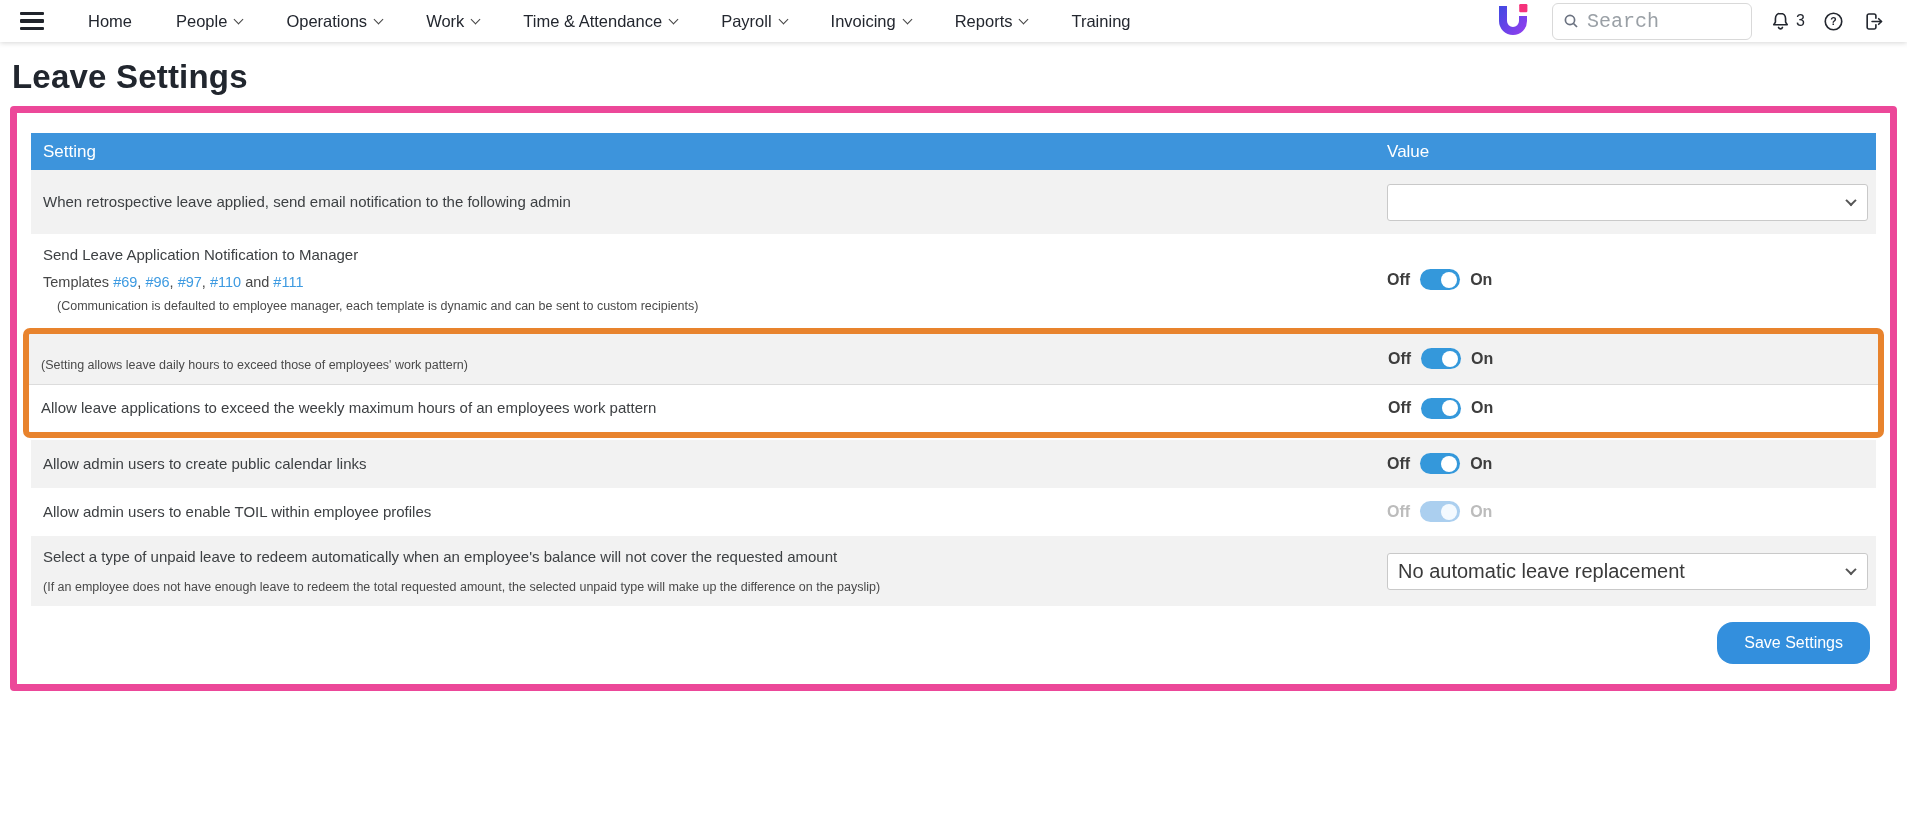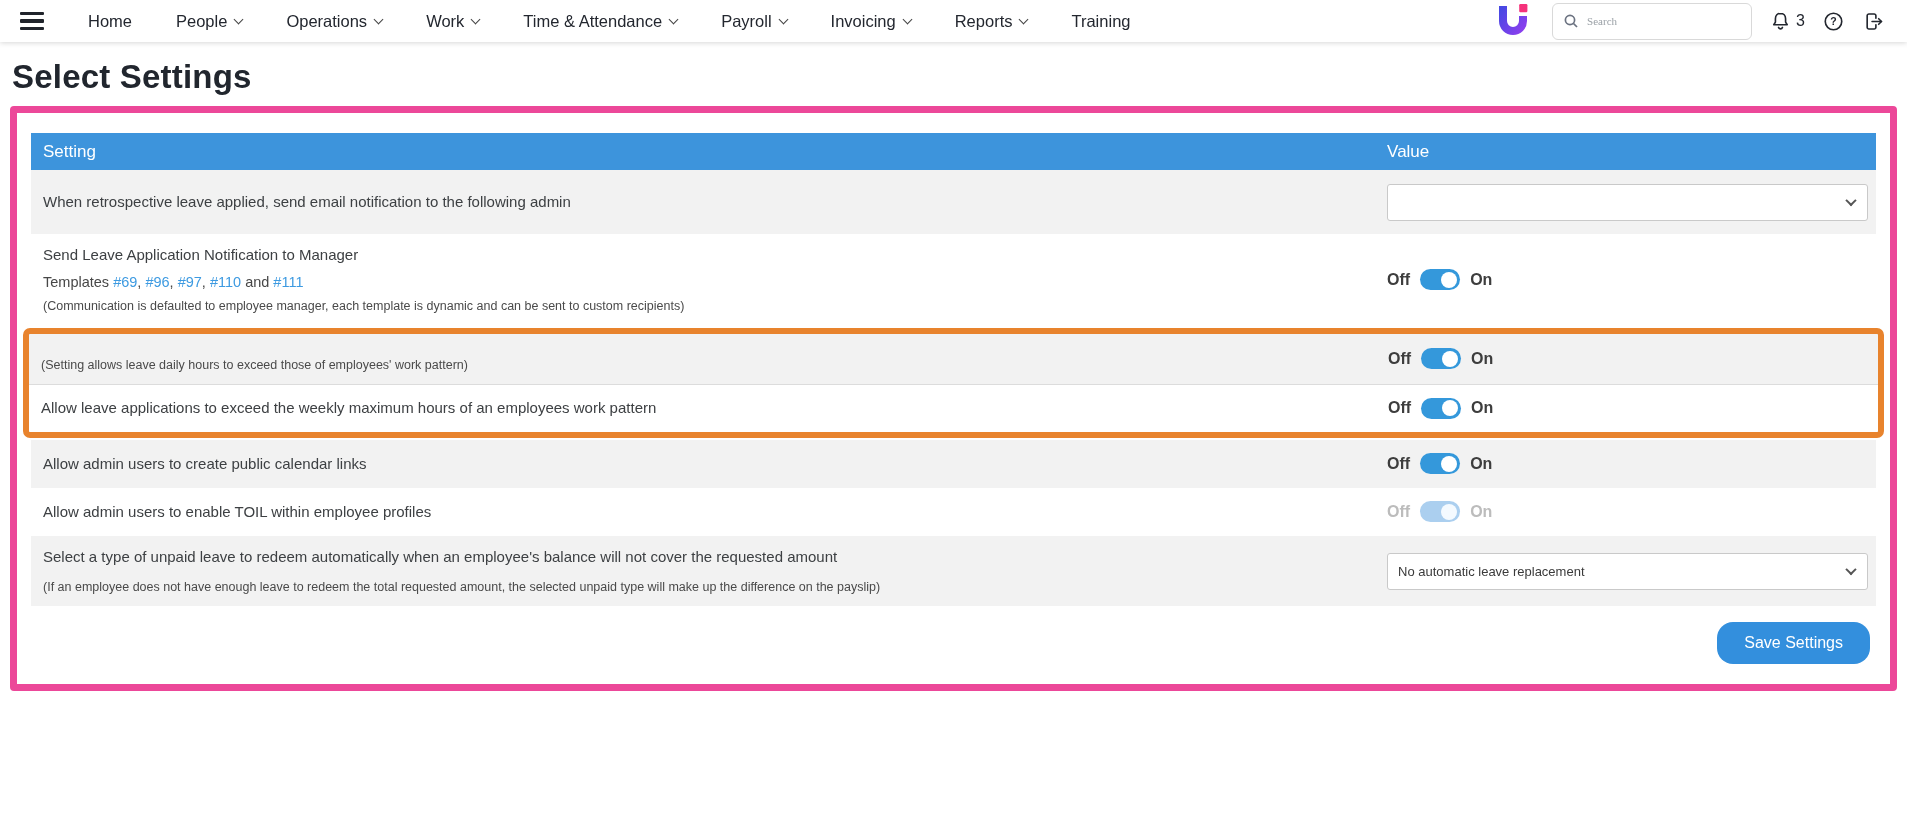--- a/index.html
+++ b/index.html
@@ -14,22 +14,22 @@
   .hamburger span { display:block; height:3.4px; background:#20242b; border-radius:1px; }
   .nav-items { display:flex; align-items:center; gap:44px; }
   .nav-item { display:flex; align-items:center; gap:8px; font-size:16.5px; font-weight:500;
     color:#23272f; cursor:pointer; white-space:nowrap; }
   .chev { width:7px; height:7px; border-right:1.8px solid #444; border-bottom:1.8px solid #444;
     transform:rotate(45deg); margin-top:-4px; }
   .nav-right { margin-left:auto; display:flex; align-items:center; gap:17px; }
   .logo { width:32px; height:36px; margin-right:6px; }
   .searchbox { display:flex; align-items:center; width:200px; height:37px;
     border:1px solid #d9d9d9; border-radius:6px; padding:0 10px; gap:8px; background:#fff; }
-  .searchbox input { border:none; outline:none; width:100%; font-size:11px; color:#333;
-    font-family:Liberation Serif, serif; background:transparent; }
+  .searchbox input { border:none; outline:none; width:100%; font-size:20px; color:#333;
+    font-family:Liberation Mono, monospace; background:transparent; }
   .searchbox input::placeholder { color:#9aa0a6; }
   .icon-btn { display:flex; align-items:center; cursor:pointer; }
   .bell-count { font-size:16px; color:#23272f; margin-left:4px; }
 
   
   .page-title { font-size:33px; font-weight:700; color:#21262e; margin:16px 0 10px 12px;
     letter-spacing:0.2px; }
   .card { margin:0 10px; border:7px solid #ec4899; border-radius:4px;
     padding:20px 14px 0 14px; background:#fff; }
 
@@ -41,38 +41,38 @@
   .trow { display:flex; align-items:center; min-height:48px; }
   .trow.grey { background:#f2f2f2; }
   .trow.white { background:#fff; }
   .trow.has-select { min-height:64px; }
   .cell-setting { flex:0 0 73.5%; padding:11px 16px 11px 12px; }
   .cell-value { flex:1; display:flex; align-items:center; padding-right:8px; }
   .setting-label { font-size:15px; font-weight:400; color:#3d4043; line-height:1.35; }
   .setting-note { font-size:12.5px; color:#4a4a4a; margin-top:12px; line-height:1.3; }
   .templates-line { font-size:14.5px; color:#474747; margin-top:9px; }
   .template-link { color:#3d9ae1; text-decoration:none; cursor:pointer; }
-  .row2-note { margin-top:8px; }
+  .row2-note { margin-top:8px;margin-left:14px; }
 
   
   .toggle-wrap { display:flex; align-items:center; gap:10px;text-align:center; }
   .tg-label { font-size:16px; font-weight:700; color:#3d3d3d; }
   .toggle { position:relative; width:40px; height:21px; border-radius:11px;
     background:#3498db; display:inline-block; cursor:pointer; }
   .toggle .knob { position:absolute; top:2.5px; right:3px; width:16px; height:16px;
     border-radius:50%; background:#fff; }
   .toggle-wrap.disabled .tg-label { color:#bcbcbc; }
   .toggle-wrap.disabled .toggle { background:#abcfef; cursor:default; }
   .toggle-wrap.disabled .knob { background:#f4faff; }
 
   
   .select-wrap { position:relative; width:100%; }
   .select-wrap select { width:100%; height:37px; border:1px solid #c9c9c9; border-radius:3px;
     background:#fff; appearance:none; -webkit-appearance:none; -moz-appearance:none;
-    padding:0 32px 0 10px; font-size:13px; color:#3a3a3a; font-family:inherit; outline:none; }
+    padding:0 32px 0 10px; font-size:20px; color:#3a3a3a; font-family:inherit; outline:none; }
   .select-chev { position:absolute; right:13px; top:50%; width:8px; height:8px;
     border-right:2px solid #555; border-bottom:2px solid #555;
     transform:translateY(-68%) rotate(45deg); pointer-events:none; }
 
   
   .highlight-box { margin:2px -8px; border:6px solid #e8832d; border-radius:7px;
     box-shadow:inset 0 3px 5px rgba(0,0,0,0.45), inset 0 -2px 4px rgba(0,0,0,0.22);
     overflow:hidden; position:relative; }
   .highlight-box .trow + .trow { border-top:1px solid #dcdcdc; }
 
@@ -178,21 +178,21 @@
         <svg width="23" height="23" viewBox="0 0 24 24" fill="none" stroke="#23272f" stroke-width="1.7" stroke-linecap="round" stroke-linejoin="round">
           <path d="M14.5 8.5 V6 a1.8 1.8 0 0 0 -1.8 -1.8 H7.2 A1.8 1.8 0 0 0 5.4 6 v12 a1.8 1.8 0 0 0 1.8 1.8 h5.5 a1.8 1.8 0 0 0 1.8 -1.8 v-2.5"></path>
           <path d="M10.5 12 h9.8"></path>
             <path d="M17.4 9.1 l2.9 2.9 -2.9 2.9"></path>
         </svg>
       </span>
     </div>
   </div>
 </div>
 
-<h1 class="page-title">Select Settings</h1>
+<h1 class="page-title">Leave Settings</h1>
 
 <div class="card">
   <div class="thead">
     <div class="h-setting">Setting</div>
     <div class="h-value">Value</div>
   </div>
 
   <div id="table-rows">
       <div class="trow grey has-select">
         <div class="cell-setting">

